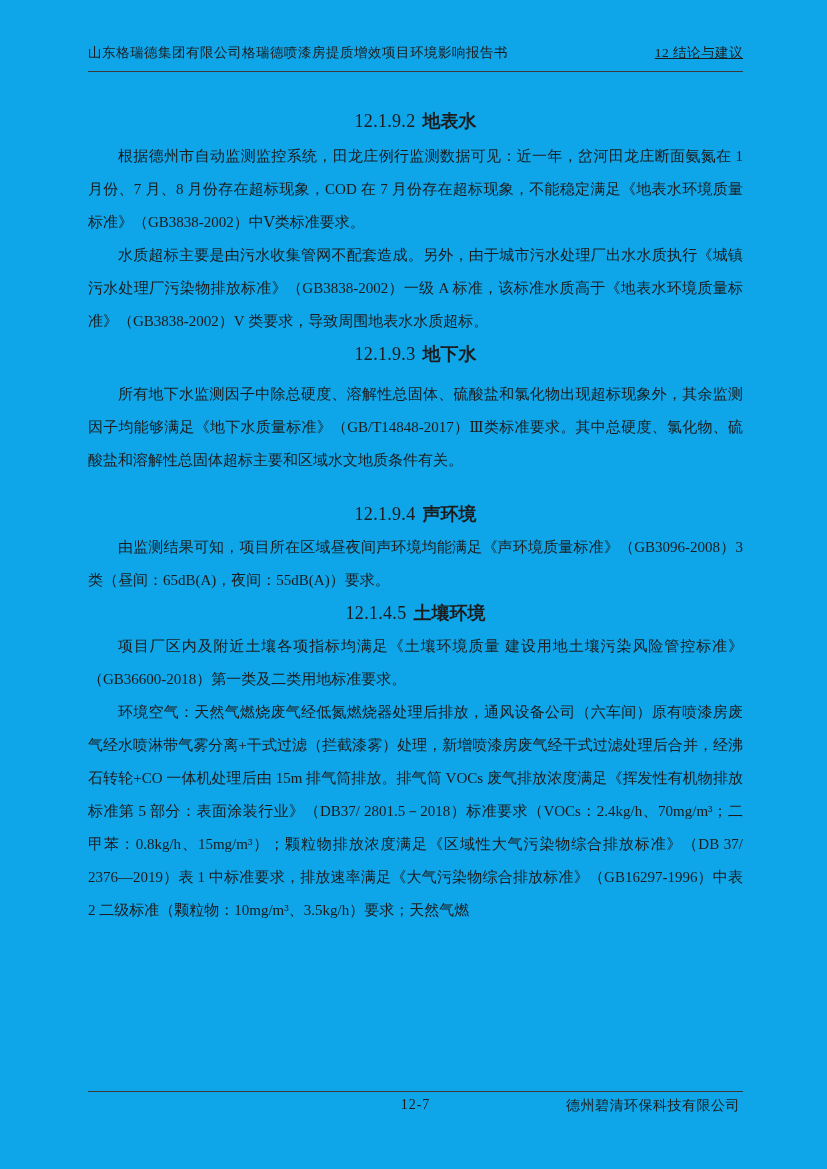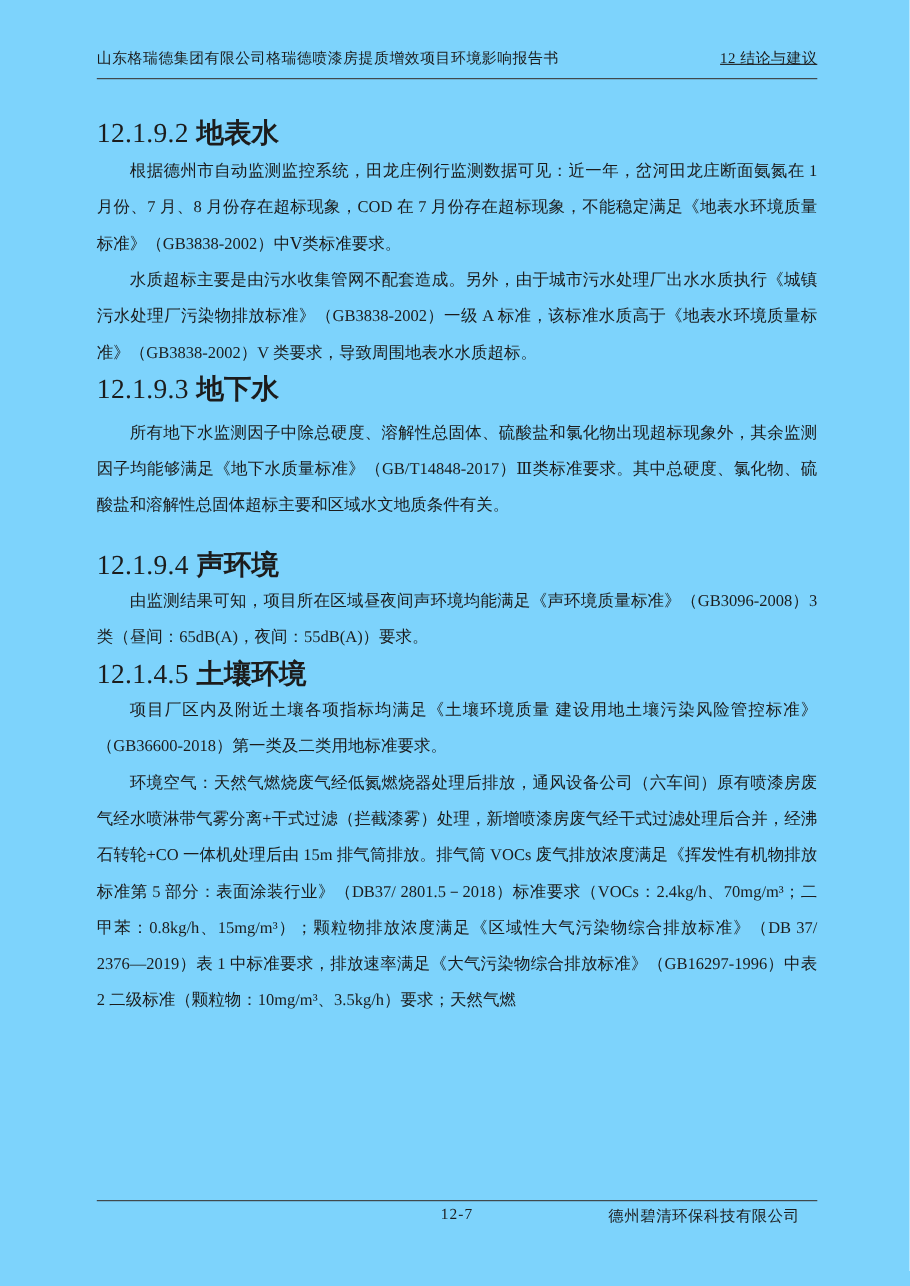--- a/index.html
+++ b/index.html
@@ -1,38 +1,38 @@
 <!DOCTYPE html>
 <html><head>
 <meta charset="utf-8">
 <style>
   html,body { margin:0; padding:0; background:#ffffff; }
   .page {
     position:relative; width:827px; height:1169px; margin:0 auto;
-    background:#7dd3fc; color:#1c1c1c; overflow:hidden;
+    background:#0ea5e9; color:#1c1c1c; overflow:hidden;
     font-family:"Liberation Serif","DejaVu Serif",serif;
   }
   .header {
     position:absolute; top:44px; left:88px; right:84px;
     display:flex; justify-content:space-between; align-items:flex-end;
     font-size:13.5px; letter-spacing:0.5px;
     padding-bottom:9px; border-bottom:1.6px solid #3a3a3a;
   }
   .header .doc-title { white-space:nowrap; }
   .header .chapter { white-space:nowrap;text-decoration:underline; }
   .content {
     position:absolute; top:98px; left:88px; right:84px;
     text-align:justify;
   }
   p.para {
     margin:0; font-size:15px; line-height:33px; text-indent:2em;
   }
   .sec-heading {
-    display:block; font-size:25px; line-height:33px; font-weight:normal;
-    text-align:left;
+    display:block; font-size:18px; line-height:33px; font-weight:normal;
+    text-align:center;
   }
   .sec-num { letter-spacing:0.3px; }
   .sec-title {
     font-family:"Liberation Sans","DejaVu Sans",sans-serif;
     font-weight:bold; margin-left:7px;
   }
   .sec-heading.plain .sec-title {
     font-family:inherit; font-weight:normal; margin-left:7px;
   }
   .h1 { margin:7px 0 2px; }
@@ -45,21 +45,21 @@
     border-top:1.6px solid #3a3a3a; height:0;
   }
   .footer {
     position:absolute; left:88px; right:84px; top:1097px; height:22px;
     font-size:14px;
   }
   .footer .pageno {
     position:absolute; left:0; right:0; text-align:center; letter-spacing:1px;
   }
   .footer .company {
-    position:absolute; right:16px; letter-spacing:0.5px;
+    position:absolute; right:3px; letter-spacing:0.5px;
   }
 </style>
 </head>
 <body>
 
 <div class="page">
 
   <div class="header">
     <span class="doc-title">山东格瑞德集团有限公司格瑞德喷漆房提质增效项目环境影响报告书</span>
     <span class="chapter">12 结论与建议</span>

